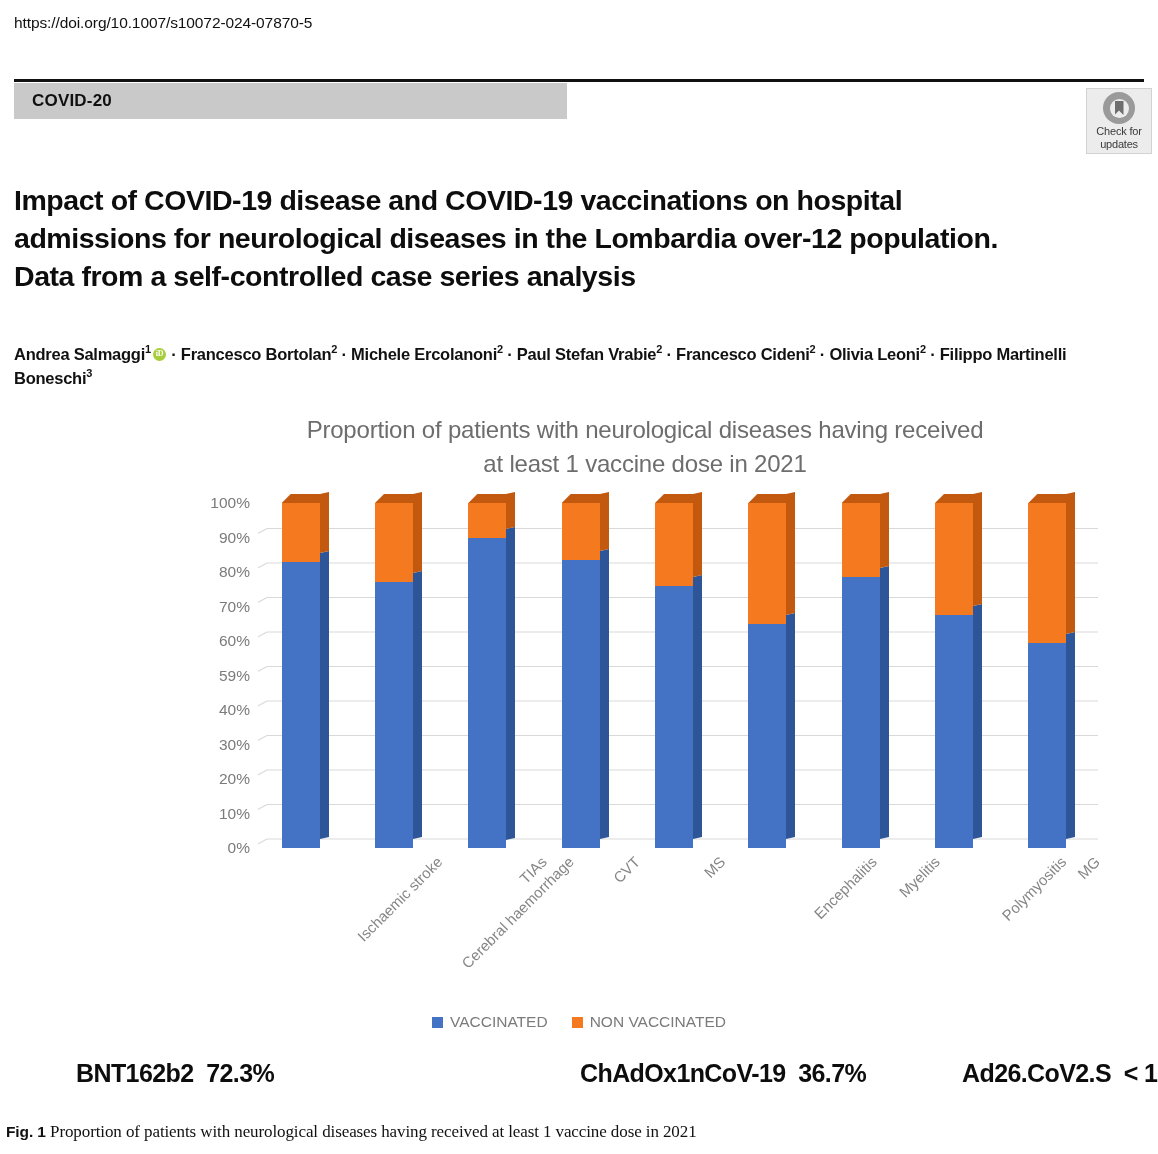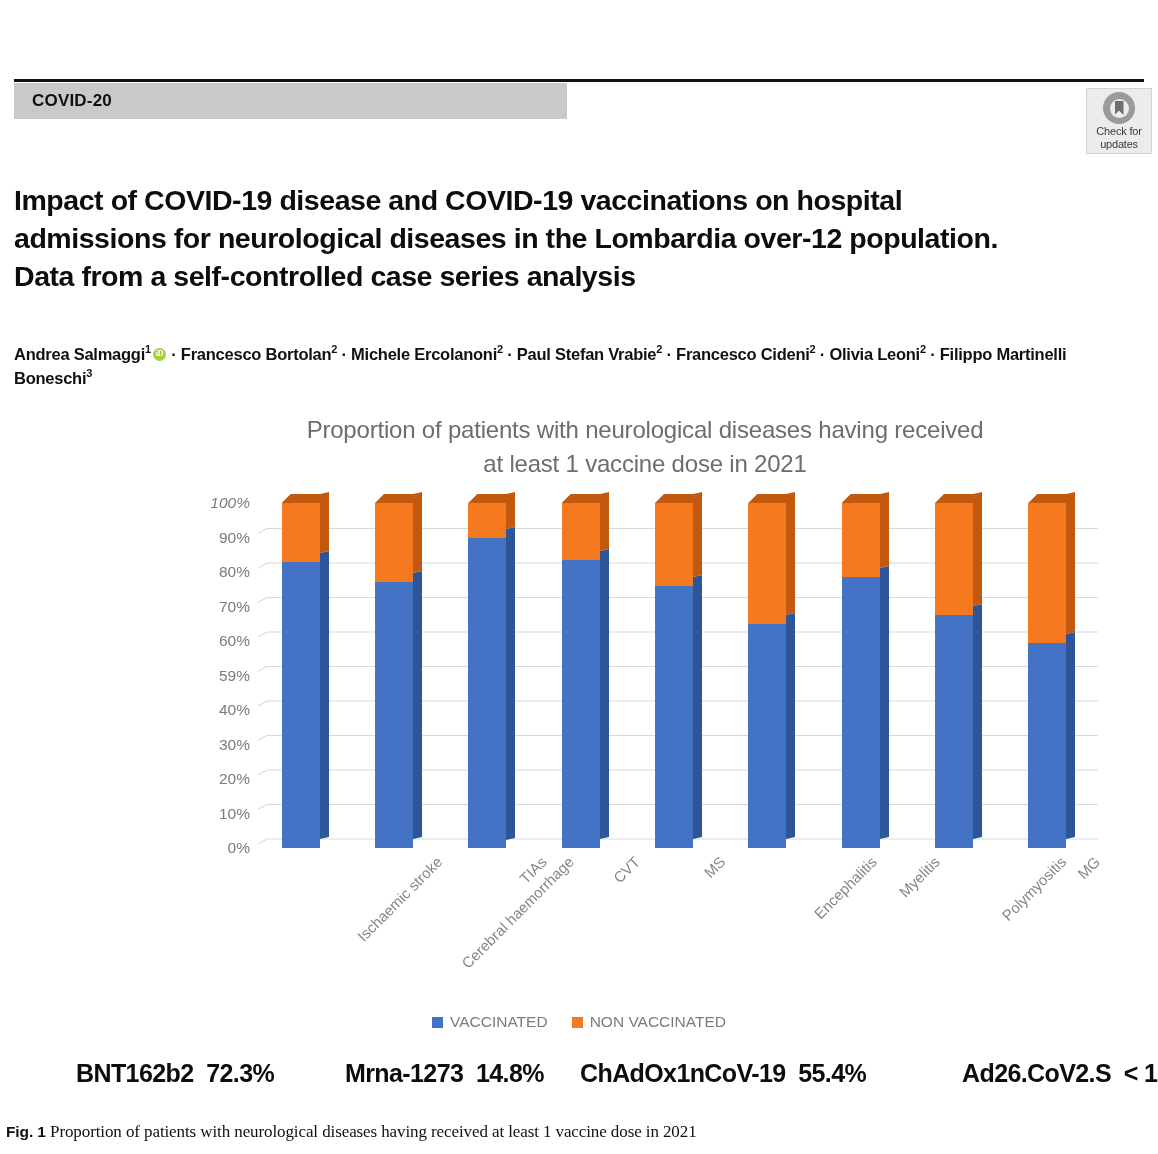--- a/index.html
+++ b/index.html
@@ -165,20 +165,21 @@
     position:absolute; left:6px; top:1122px; width:1140px;
     font-family:"Liberation Serif", serif;
     font-size:17px; color:#111; letter-spacing:-0.1px;
   }
   .caption b { font-family:"Liberation Sans", sans-serif; font-size:15.5px; }
 </style>
 </head>
 <body>
 
 <div class="journal-head">
+  <div>https://doi.org/10.1007/s10072-024-07870-5</div>
 </div>
 <div class="head-rule"></div>
 
 <div class="section-tag">
   <span>COVID-20</span>
 </div>
 
 <div class="crossmark">
   <div class="ring">
     <div class="bkm"></div>
@@ -202,21 +203,21 @@
       <div style="top: 345px;">0%</div>
       <div style="top: 310.5px;">10%</div>
       <div style="top: 276px;">20%</div>
       <div style="top: 241.5px;">30%</div>
       <div style="top: 207px;">40%</div>
       <div style="top: 172.5px;">59%</div>
       <div style="top: 138px;">60%</div>
       <div style="top: 103.5px;">70%</div>
       <div style="top: 69px;">80%</div>
       <div style="top: 34.5px; margin-left: 32px;">90%</div>
-      <div style="top: 0px; font-style: italic;">100%</div>
+      <div style="top: 0px;">100%</div>
     </div>
 
   <div class="plot">
     <svg class="plot-back" viewBox="0 0 840 345" preserveAspectRatio="none" id="gridsvg">
         <line x1="-8" y1="345" x2="9" y2="336" stroke="#d9d9d9" stroke-width="1.1"></line>
         <line x1="9" y1="336" x2="840" y2="336" stroke="#d9d9d9" stroke-width="1.1"></line>
         <line x1="-8" y1="310.5" x2="9" y2="301.5" stroke="#d9d9d9" stroke-width="1.1"></line>
         <line x1="9" y1="301.5" x2="840" y2="301.5" stroke="#d9d9d9" stroke-width="1.1"></line>
         <line x1="-8" y1="276" x2="9" y2="267" stroke="#d9d9d9" stroke-width="1.1"></line>
         <line x1="9" y1="267" x2="840" y2="267" stroke="#d9d9d9" stroke-width="1.1"></line>
@@ -360,21 +361,20 @@
       </div>
       <div class="item">
         <span class="sw" style="background: rgb(244, 121, 31);"></span>
         <span>NON VACCINATED</span>
       </div>
     </div>
 </div>
 
 <div class="vaccine-row" id="vaccine-row">
     <div class="v" style="left: 76px;"><span>BNT162b2</span>&nbsp;&nbsp;<span>72.3%</span></div>
-    <div class="v" style="left: 345px;"><span>Mrna-1273</span>&nbsp;&nbsp;<span>14.8%</span></div>
-    <div class="v" style="left: 580px;"><span>ChAdOx1nCoV-19</span>&nbsp;&nbsp;<span>55.4%</span></div>
+    <div class="v" style="left: 580px;"><span>ChAdOx1nCoV-19</span>&nbsp;&nbsp;<span>36.7%</span></div>
     <div class="v" style="left: 962px;"><span>Ad26.CoV2.S</span>&nbsp;&nbsp;<span>&lt; 1</span></div>
   </div>
 
 <div class="caption">
   <b>Fig. 1</b>
   <span>Proportion of patients with neurological diseases having received at least 1 vaccine dose in 2021</span>
 </div>
 
 </body></html>

